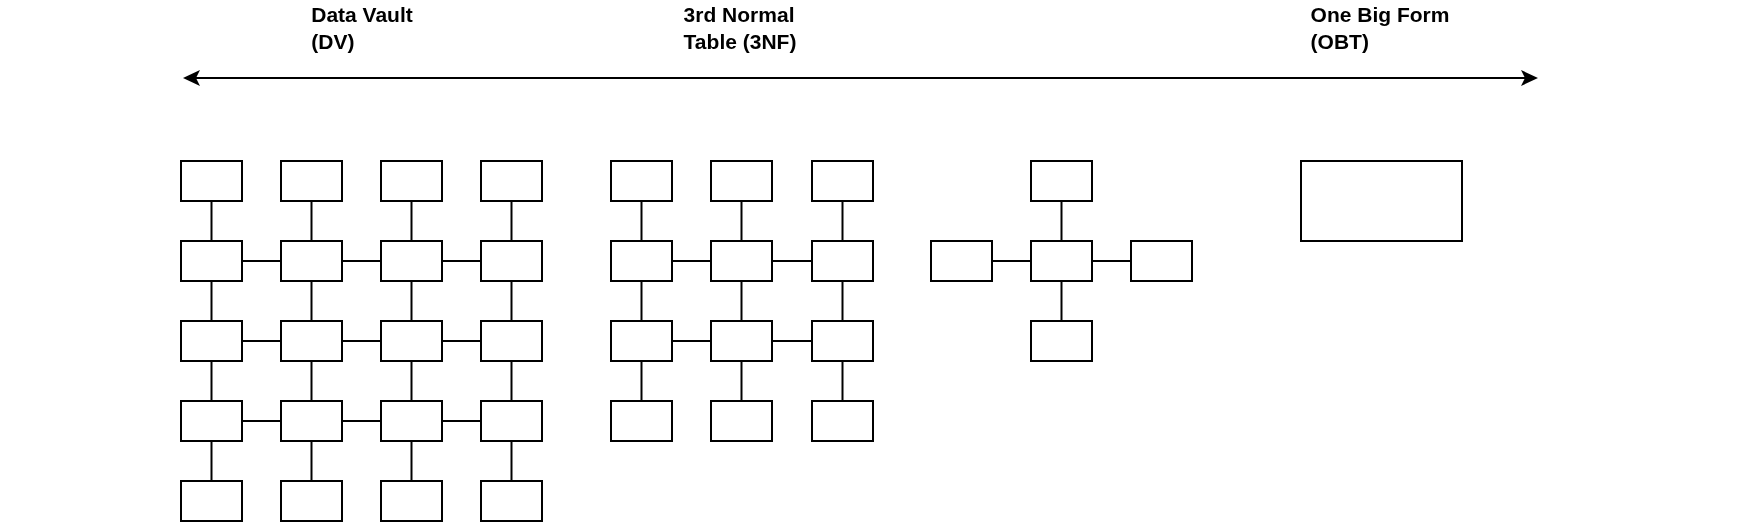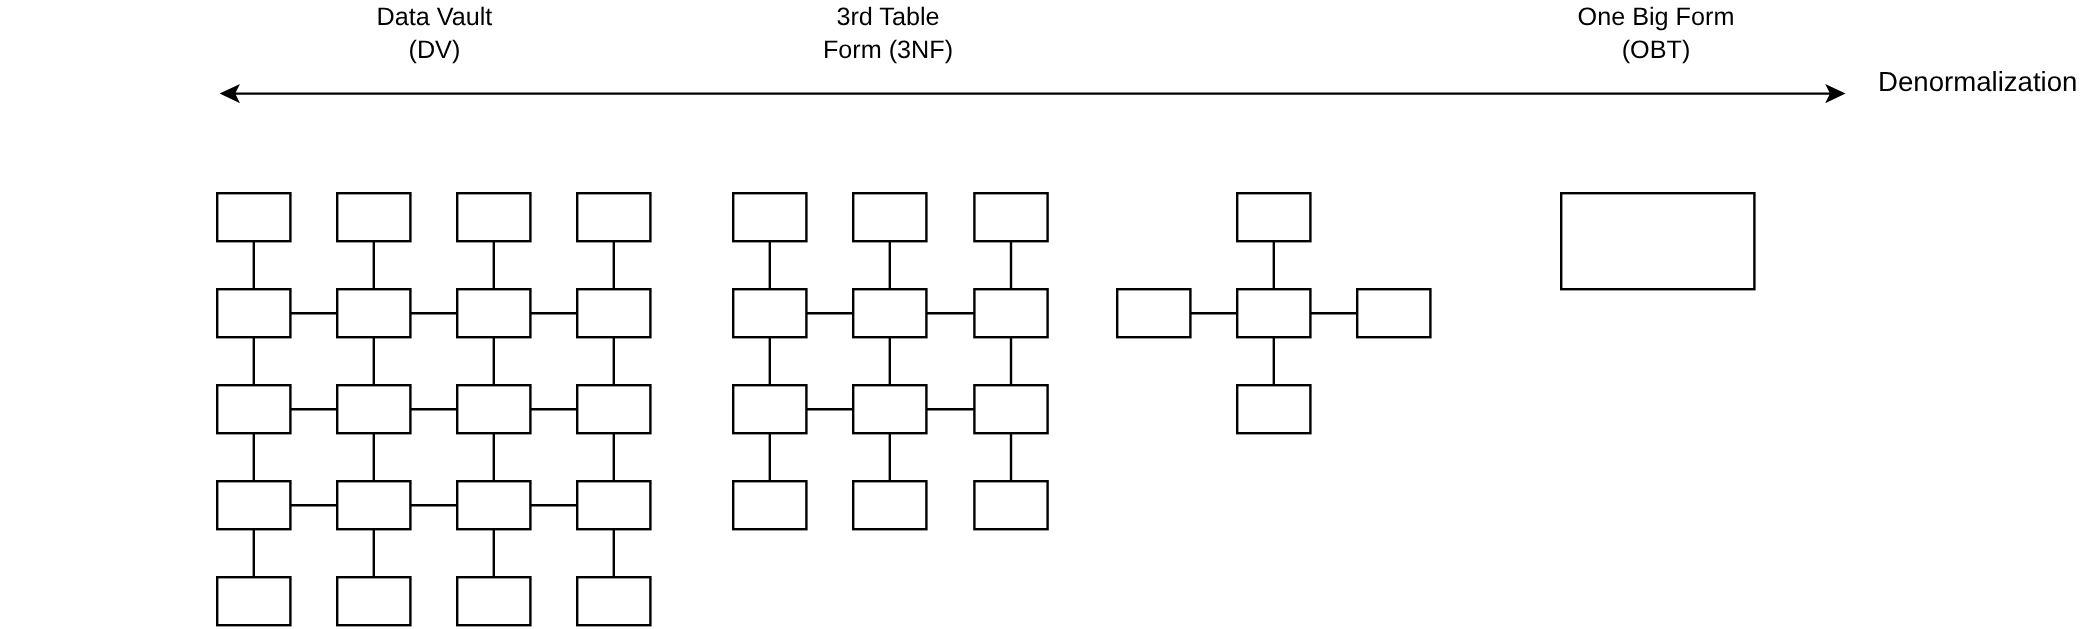--- a/index.html
+++ b/index.html
@@ -18,45 +18,44 @@
     line-height:26px;
     white-space:nowrap;
   }
   .axis-label.norm{left:8px;top:55px;}
   .axis-label.denorm{left:1565px;top:55px;}
   .method-label{
     position:absolute;
     top:1px;
     font-size:21px;
     line-height:27px;
-    text-align:center;
     transform:translateX(-50%);
     white-space:nowrap;
+    font-weight:bold;
   }
   .ml-dv{left:362px;}
   .ml-3nf{left:740px;}
   .ml-dim{left:1060px;}
   .ml-obt{left:1380px;}
 </style>
 </head>
 <body>
 
 <div class="stage">
 
 
-  <div class="axis-label denorm">Denormalization</div>
 
   <div class="method-label ml-dv">
     <div>Data Vault</div>
     <div>(DV)</div>
   </div>
 
   <div class="method-label ml-3nf">
-    <div>3rd Table</div>
-    <div>Form (3NF)</div>
+    <div>3rd Normal</div>
+    <div>Table (3NF)</div>
   </div>
 
 
   <div class="method-label ml-obt">
     <div>One Big Form</div>
     <div>(OBT)</div>
   </div>
 
   <svg class="diagram-svg" width="1742" height="524" viewBox="0 0 1742 524">
       <line x1="188" y1="78" x2="1533" y2="78" stroke="#000000" stroke-width="2"></line>

